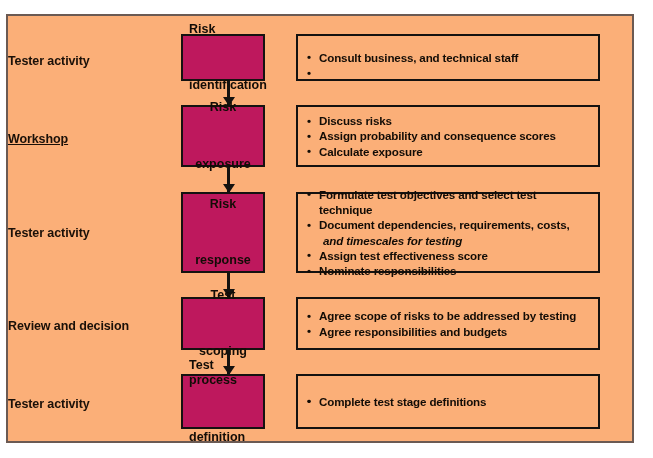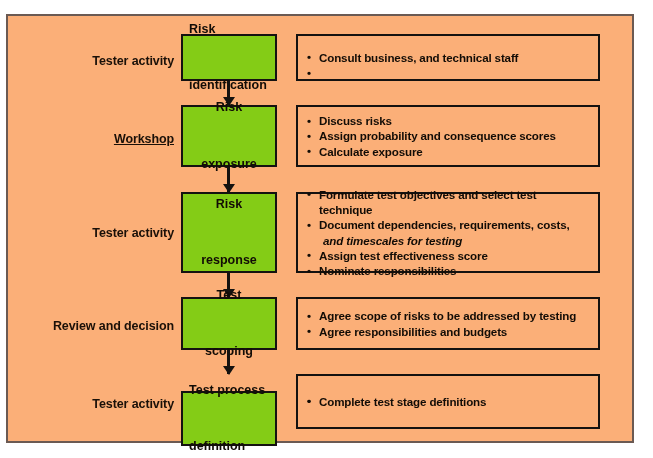--- a/index.html
+++ b/index.html
@@ -29,36 +29,36 @@
     position: absolute;
     left: 0;
     width: 100%;
   }
 
   
   .stage-label {
     position: absolute;
     left: 0;
     width: 166px;
-    text-align: right;
+    text-align: left;
     font-size: 12.5px;
     font-weight: bold;
     color: #1a1008;
     letter-spacing: -0.1px;
     line-height: 1.15;
   }
 
   
   .activity-box {
     position: absolute;
     left: 173px;
-    width: 96px;
+    width: 84px;
     box-sizing: border-box;
     border: 2.5px solid #141210;
-    background: #84cc16;
+    background: #be185d;
     color: #120c06;
     font-size: 12.5px;
     font-weight: bold;
     line-height: 1.22;
     display: flex;
     flex-direction: column;
     justify-content: center;
     padding: 2px 6px;
     gap: 41px;
   }
@@ -240,21 +240,21 @@
     </div>
   </div>
 
   <div class="connector" style="top:334px; height:24px;">
     <span class="head"></span>
   </div>
 
   <div class="row">
     <div class="stage-label" style="top:381px;">Tester activity</div>
 
-    <div class="activity-box align-left" style="top:358px; height:55px;margin-top:17px;">
+    <div class="activity-box align-left" style="top:358px; height:55px;">
       <span>Test process</span>
       <span>definition</span>
     </div>
 
     <div class="detail-box" style="top:358px; height:55px;">
       <ul class="detail-list">
         <li>
           <span class="bullet">•</span>
         </li>
         <li>

